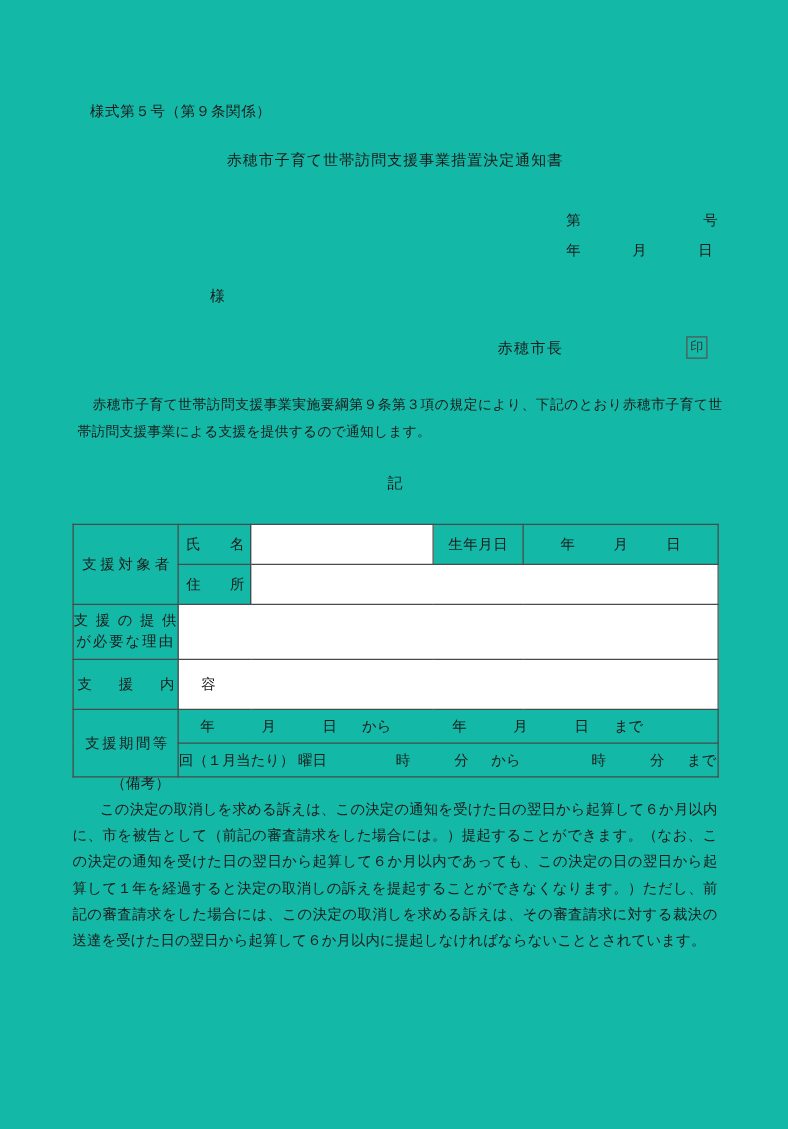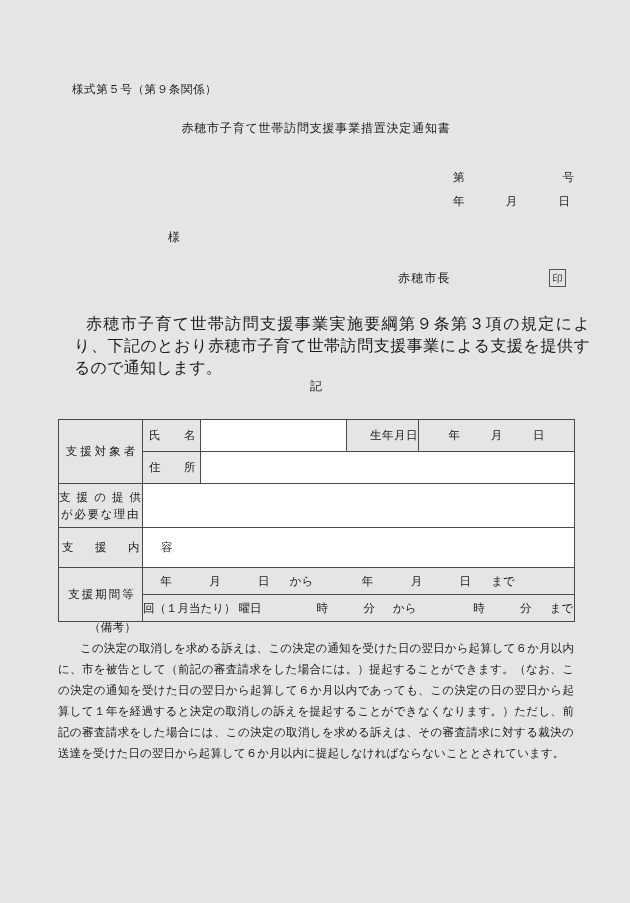--- a/index.html
+++ b/index.html
@@ -8,21 +8,21 @@
     background: #ffffff;
   }
   body {
     font-family: "Liberation Serif", "DejaVu Serif", serif;
     color: #1a1a1a;
   }
   #page {
     position: relative;
     width: 630px;
     height: 903px;
-    background: #e5e5e5;
+    background: #14b8a6;
     overflow: hidden;
     box-sizing: border-box;
   }
   .sheet {
     position: absolute;
     left: 58px;
     top: 0;
     width: 516px;
     height: 903px;
   }
@@ -91,24 +91,24 @@
     line-height: 17px;
     text-align: center;
     color: #333;
     box-sizing: border-box;
     margin-right: 8px;
   }
 
   
   .body-para {
     position: absolute;
-    left: 16px;
+    left: 4px;
     top: 313px;
     width: 516px;
-    font-size: 16px;
+    font-size: 11px;
     line-height: 22px;
     text-align: justify;
     text-indent: 12px;
     letter-spacing: 0.2px;
   }
   .ki-mark {
     position: absolute;
     left: 0;
     top: 378px;
     width: 516px;
@@ -150,21 +150,21 @@
   .sub-lbl {
     text-align: center;
     letter-spacing: 6px;
     padding-left: 6px !important;
     white-space: nowrap;
   }
   .fill {
     background: #fff;
   }
   .dob-lbl {
-    text-align: right;
+    text-align: center;
     letter-spacing: 0.5px;
     white-space: nowrap;
   }
   .dob-val {
     text-align: center;
     white-space: nowrap;
   }
   .spread {
     display: flex;
     justify-content: space-around;

